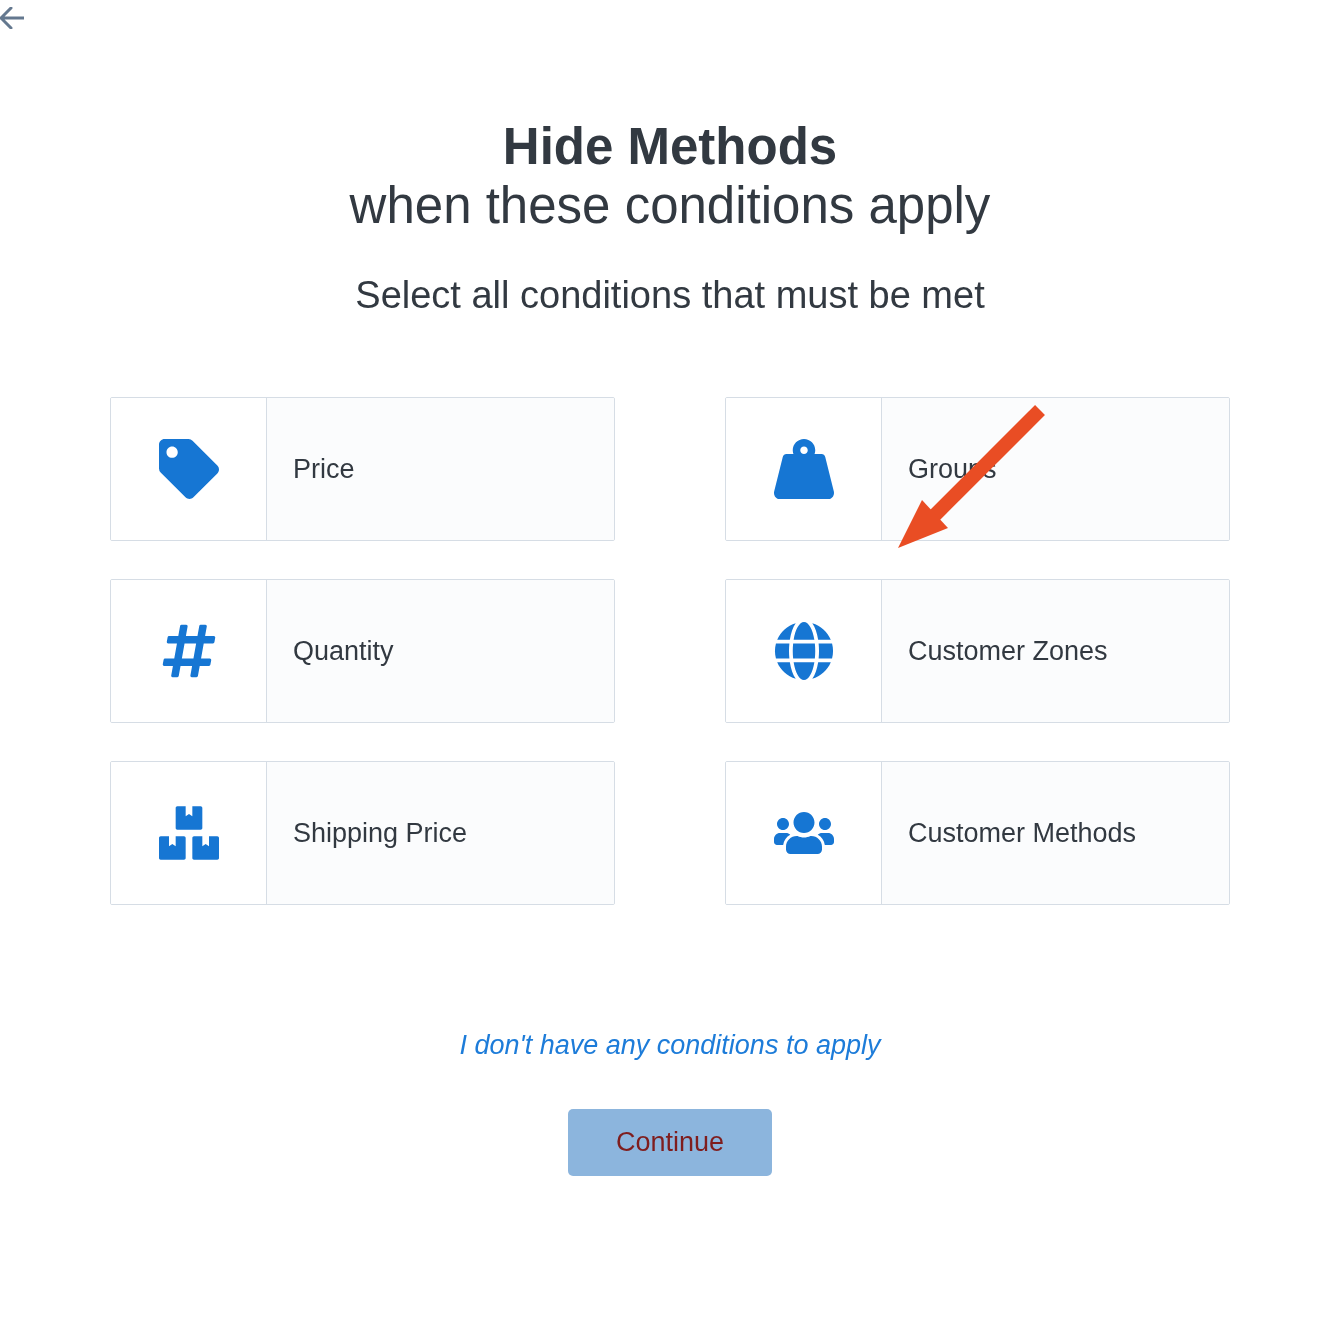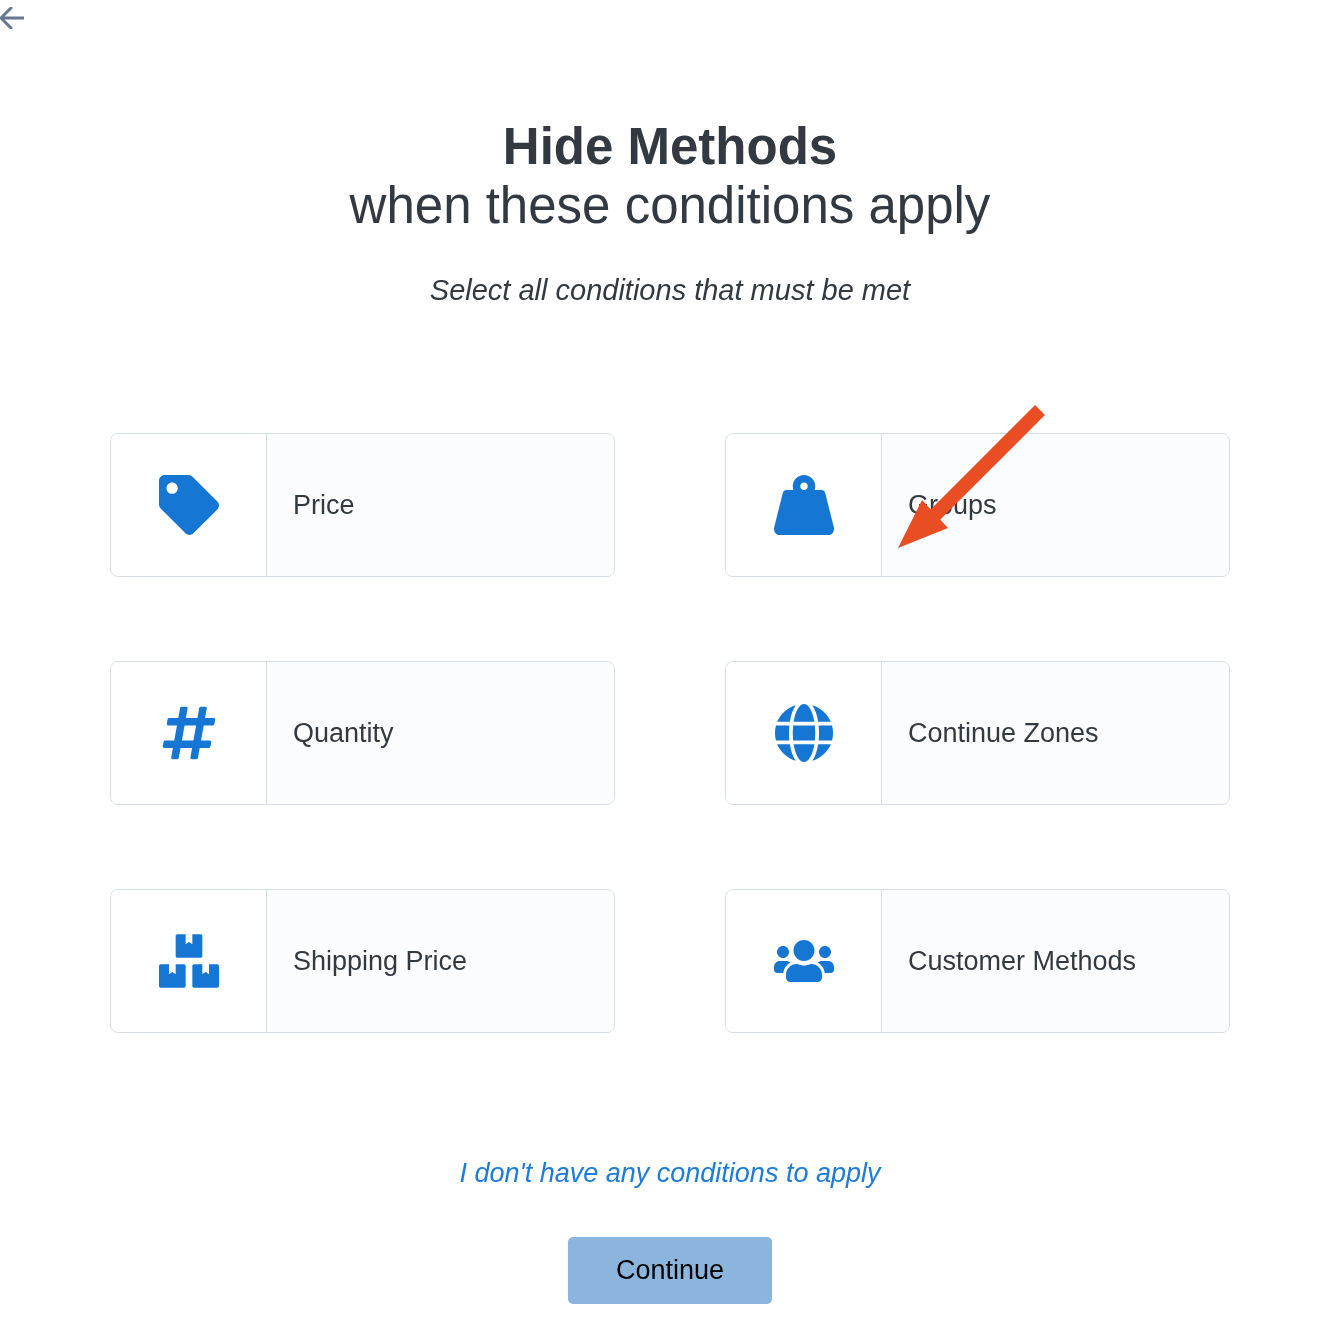--- a/index.html
+++ b/index.html
@@ -36,42 +36,40 @@
     }
     .subtitle {
       font-size: 51px;
       font-weight: 400;
       color: #323941;
       text-align: left;
       line-height: 1.2;
       margin-top: -2px;
     }
     .instruction {
-      font-size: 29px;
+      font-size: 38px;
       font-weight: 400;
       color: #323941;
       text-align: left;
       margin-top: 38px;
-      font-style: italic;
     }
     .cards-grid {
       display: grid;
       grid-template-columns: 1fr 1fr;
       gap: 38px 110px;
       width: 100%;
       margin-top: 80px;
     }
     .card {
       display: flex;
       border: 1px solid #d6dde5;
-      border-radius: 8px;
+      border-radius: 2px;
       overflow: hidden;
       height: 144px;
       cursor: pointer;
-      margin-top: 46px;
     }
     .card-icon {
       width: 156px;
       background: #ffffff;
       display: flex;
       align-items: center;
       justify-content: center;
       border-right: 1px solid #d6dde5;
     }
     .card-label {
@@ -87,21 +85,21 @@
       margin-top: 125px;
       font-size: 27px;
       color: #1d7cd9;
       cursor: pointer;
       font-style: italic;
     }
     .continue-btn {
       margin-top: 48px;
       padding: 18px 48px;
       background: #8cb5dd;
-      color: #000000;
+      color: #7f1d1d;
       font-size: 27px;
       border: none;
       border-radius: 5px;
       cursor: pointer;
     }
     .arrow-annotation {
       position: absolute;
       top: 390px;
       left: 870px;
       pointer-events: none;
@@ -154,21 +152,21 @@
       </div>
       <div class="card-label">Quantity</div>
     </div>
 
     <div class="card">
       <div class="card-icon">
         <svg class="card-svg" viewBox="0 0 496 512">
             <path d="M336.5 160C322 70.7 287.8 8 248 8s-74 62.7-88.5 152h177zM152 256c0 22.2 1.2 43.5 3.3 64h185.3c2.1-20.5 3.3-41.8 3.3-64s-1.2-43.5-3.3-64H155.3c-2.1 20.5-3.3 41.8-3.3 64zm324.7-96c-28.6-67.9-86.5-120.4-158-141.6 24.4 33.8 41.2 84.7 50 141.6h108zM177.2 18.4C105.8 39.6 47.8 92.1 19.3 160h108c8.7-56.9 25.5-107.8 49.9-141.6zM487.4 192H372.7c2.1 21 3.3 42.5 3.3 64s-1.2 43-3.3 64h114.6c5.5-20.5 8.6-41.8 8.6-64s-3.1-43.5-8.5-64zM120 256c0-21.5 1.2-43 3.3-64H8.6C3.2 212.5 0 233.8 0 256s3.2 43.5 8.6 64h114.6c-2-21-3.2-42.5-3.2-64zm39.5 96c14.5 89.3 48.7 152 88.5 152s74-62.7 88.5-152h-177zm159.3 141.6c71.4-21.2 129.4-73.7 158-141.6h-108c-8.8 56.9-25.6 107.8-50 141.6zM19.3 352c28.6 67.9 86.5 120.4 158 141.6-24.4-33.8-41.2-84.7-50-141.6h-108z"></path>
           </svg>
       </div>
-      <div class="card-label">Continue Zones</div>
+      <div class="card-label">Customer Zones</div>
     </div>
 
     <div class="card">
       <div class="card-icon">
         <svg class="card-svg" viewBox="0 0 576 512">
             <path d="M560 288h-80v96l-32-21.3-32 21.3v-96h-80c-8.8 0-16 7.2-16 16v192c0 8.8 7.2 16 16 16h224c8.8 0 16-7.2 16-16V304c0-8.8-7.2-16-16-16zm-384-64h224c8.8 0 16-7.2 16-16V16c0-8.8-7.2-16-16-16h-80v96l-32-21.3L256 96V0h-80c-8.8 0-16 7.2-16 16v192c0 8.8 7.2 16 16 16zm64 64h-80v96l-32-21.3L96 384v-96H16c-8.8 0-16 7.2-16 16v192c0 8.8 7.2 16 16 16h224c8.8 0 16-7.2 16-16V304c0-8.8-7.2-16-16-16z"></path>
           </svg>
       </div>
       <div class="card-label">Shipping Price</div>
     </div>

